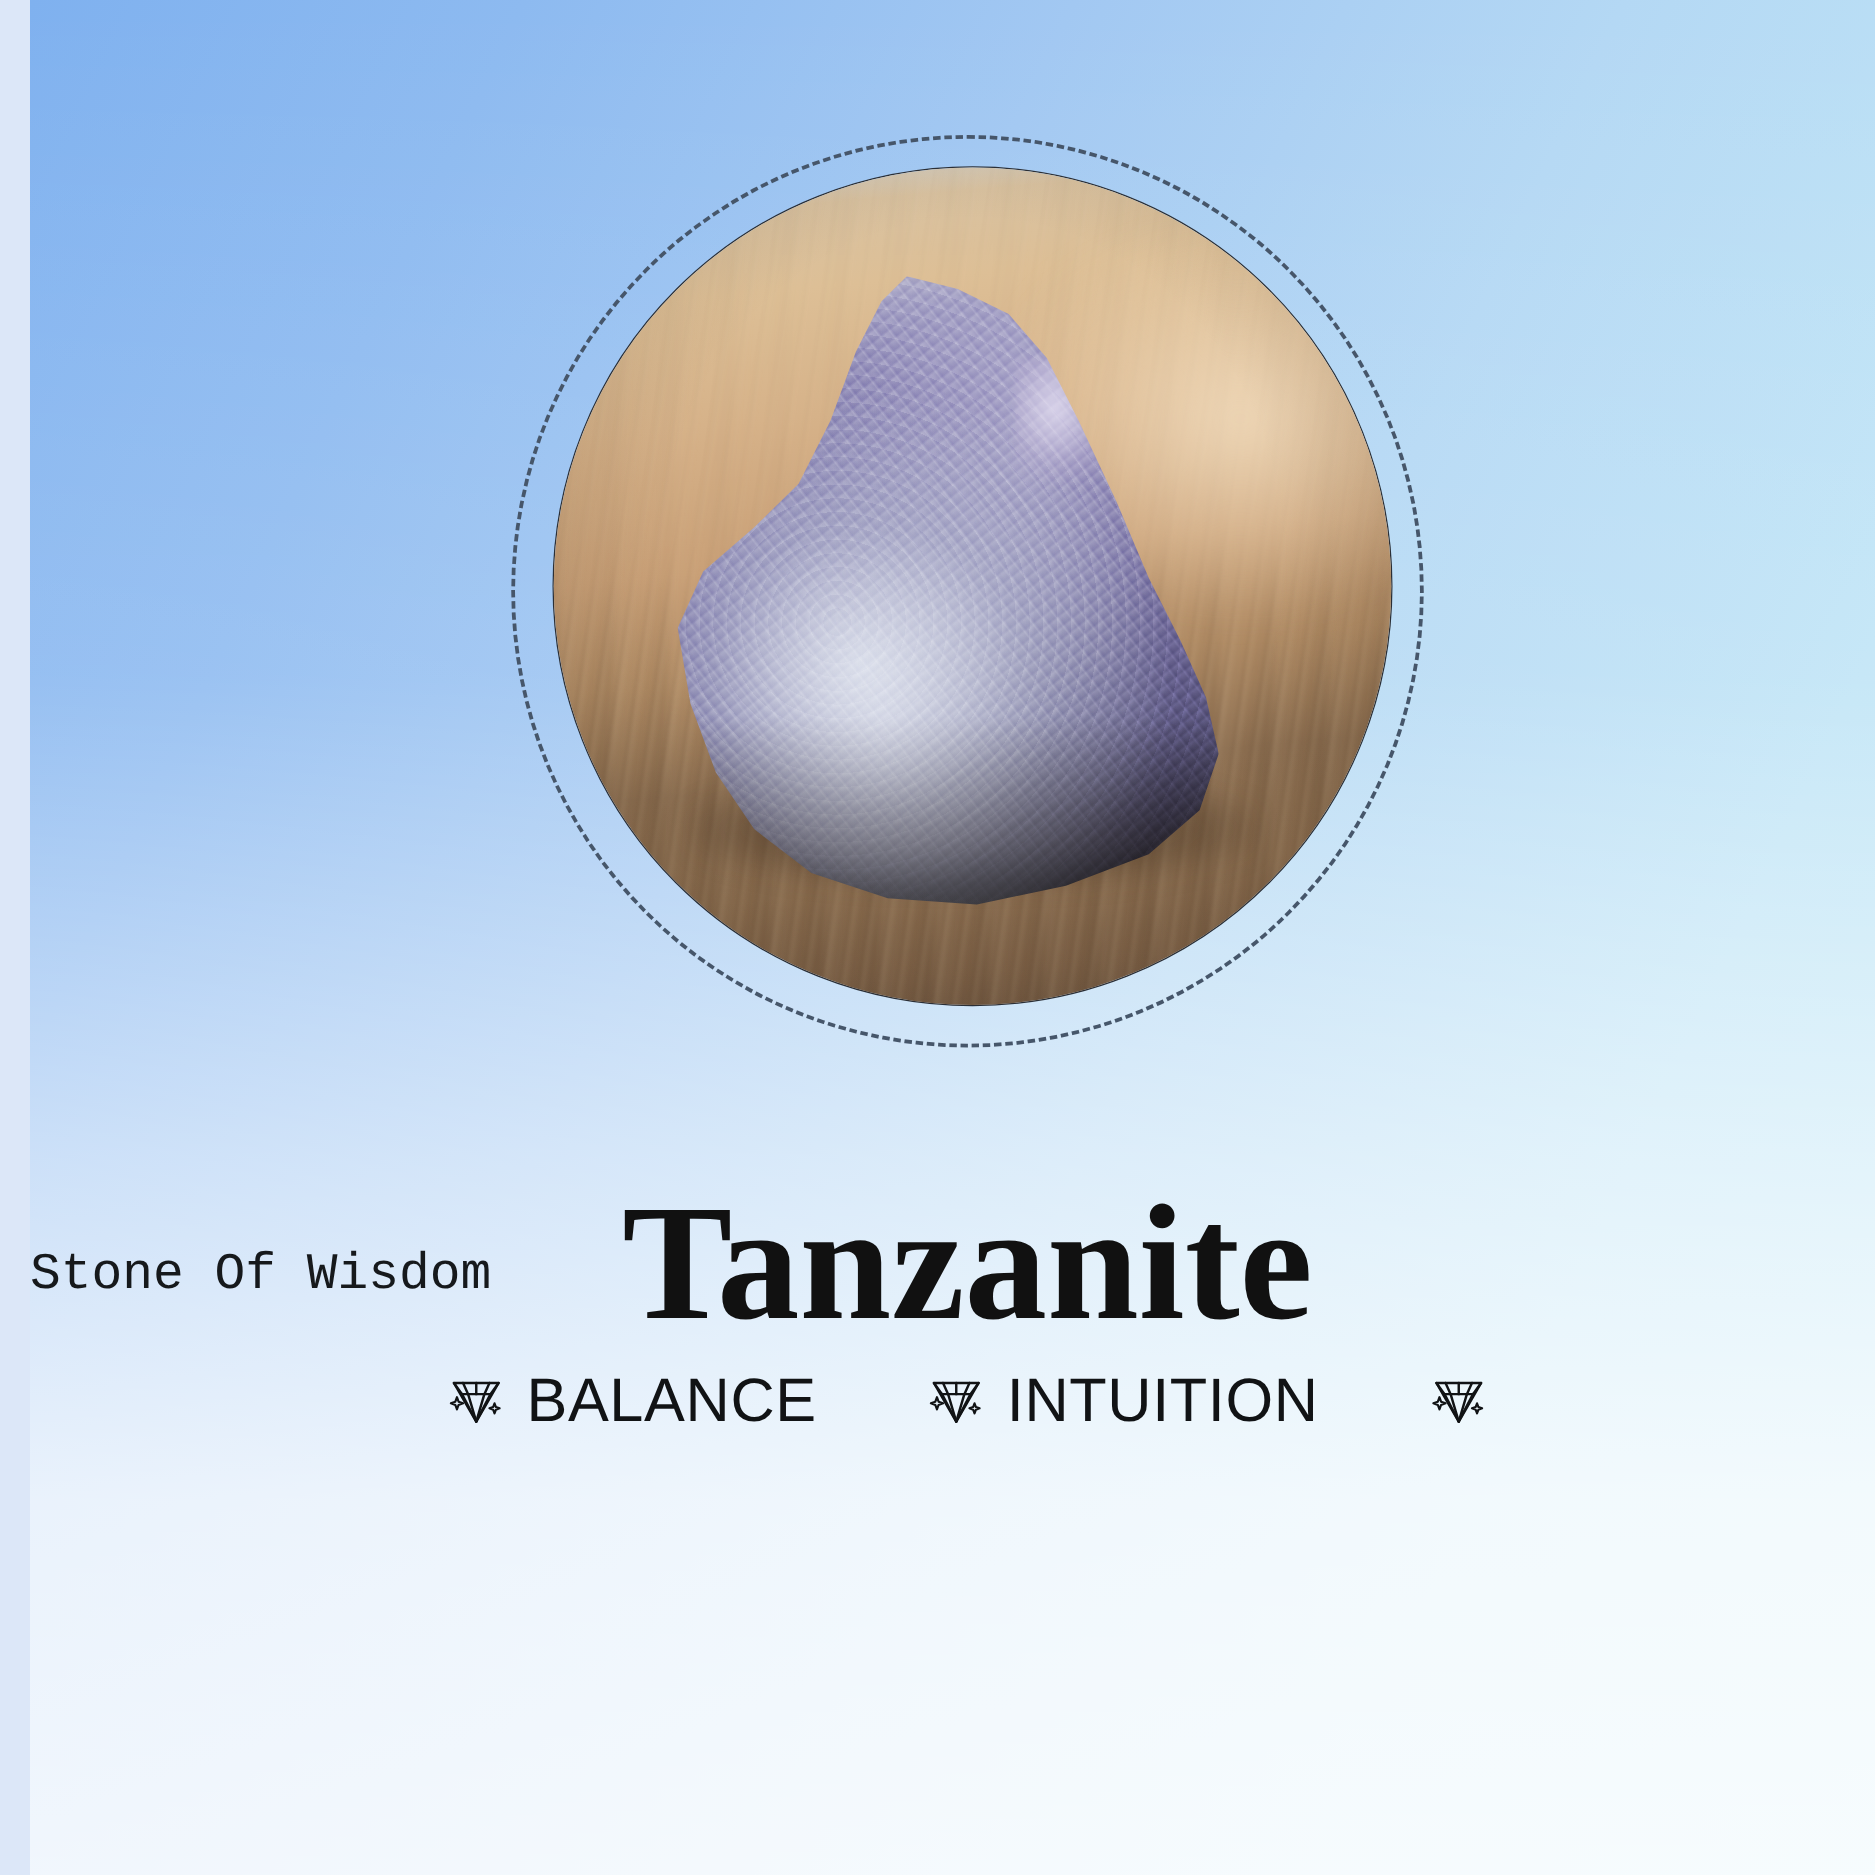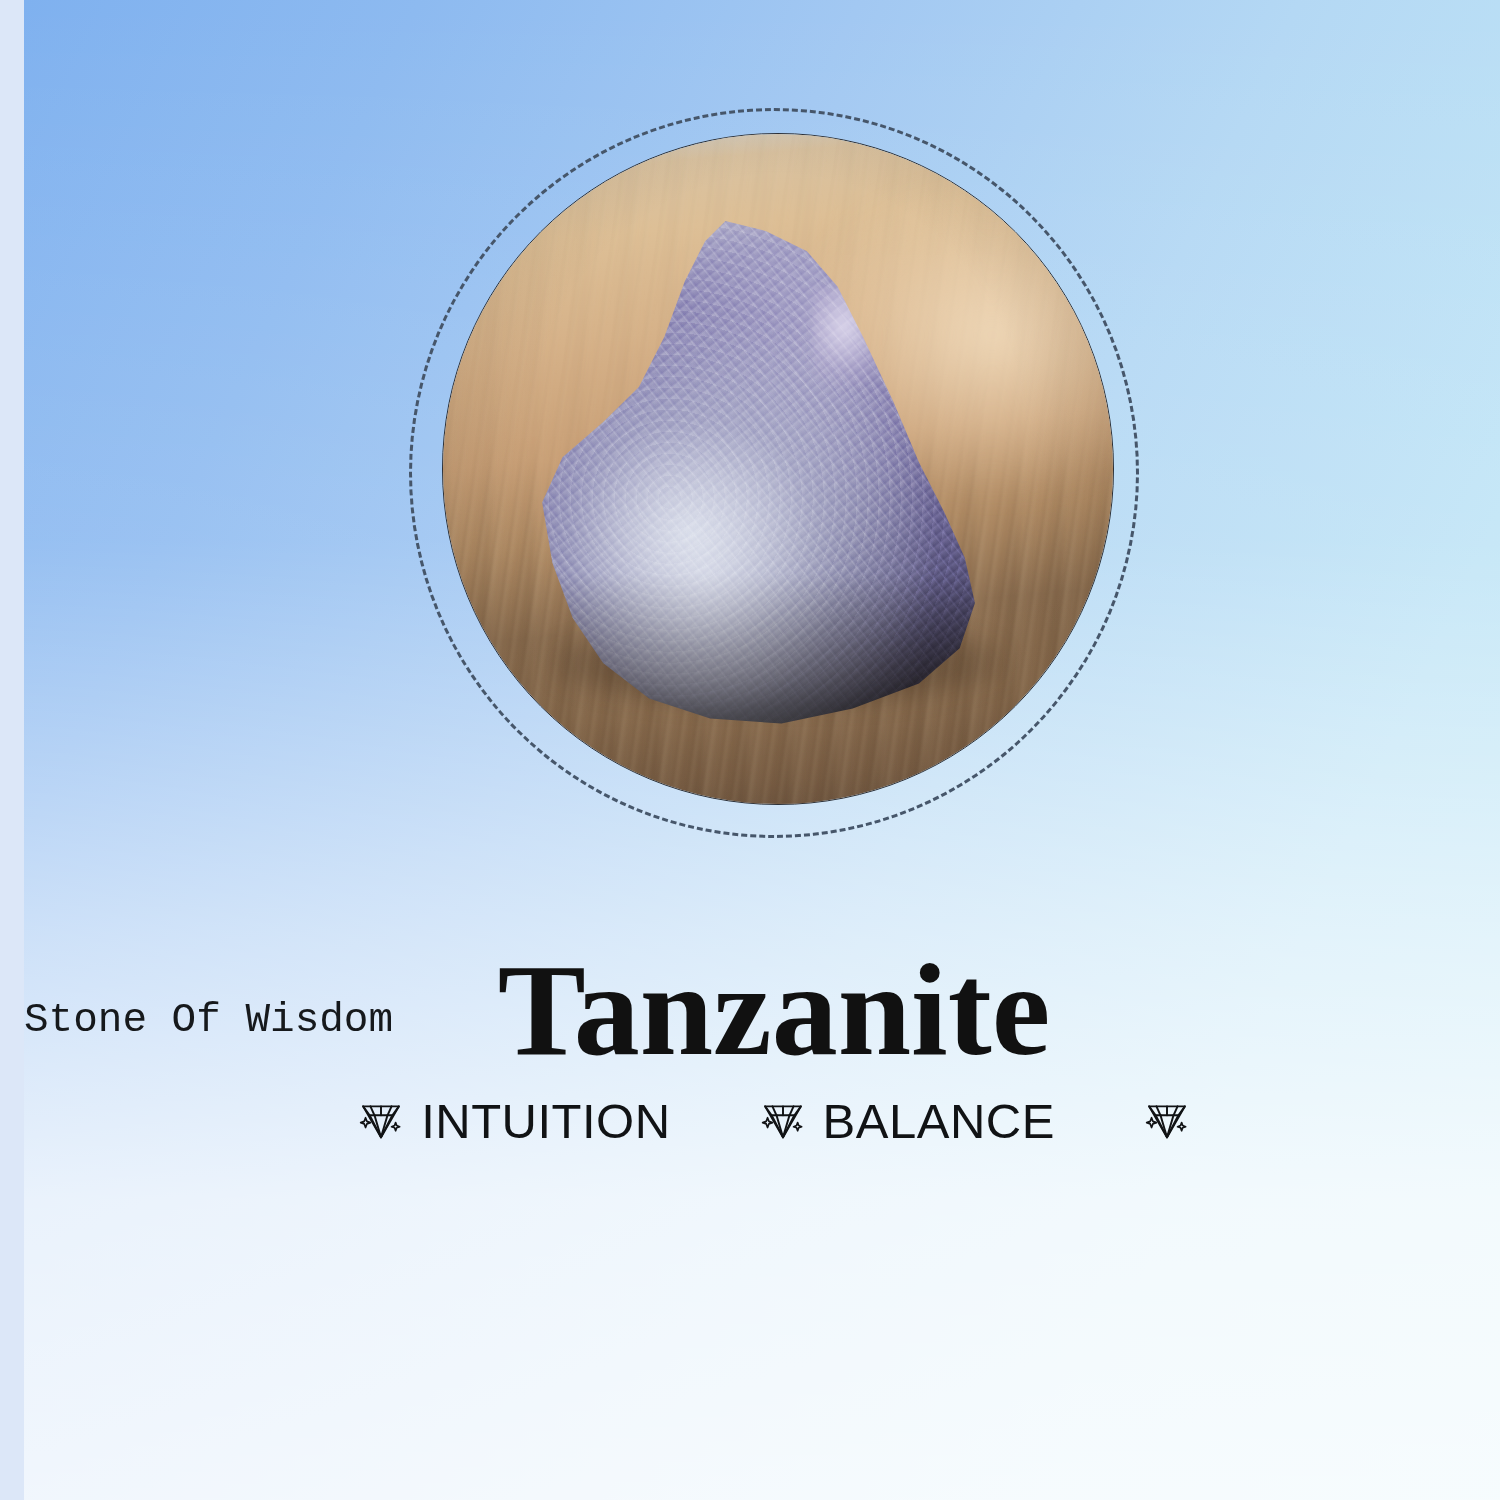--- a/index.html
+++ b/index.html
@@ -305,41 +305,41 @@
           <path d="M32 14 L32 25"></path>
           <path d="M45 14 L40 25"></path>
           <path d="M24 25 L32 52"></path>
           <path d="M40 25 L32 52"></path>
         </g>
         <g fill="none" stroke="#111315" stroke-width="2.1" stroke-linejoin="round" stroke-linecap="round">
           <path d="M13 28 L14.6 32.4 L19 34 L14.6 35.6 L13 40 L11.4 35.6 L7 34 L11.4 32.4 Z"></path>
           <path d="M50 34 L51.3 37.6 L55 39 L51.3 40.4 L50 44 L48.7 40.4 L45 39 L48.7 37.6 Z"></path>
         </g>
       </svg>
-      <span class="keyword-label">INTUITION</span>
+      <span class="keyword-label">BALANCE</span>
     </div>
 
     <div class="keyword">
       <svg class="gem-icon" viewBox="0 0 64 64">
         <g fill="none" stroke="#111315" stroke-width="2.4" stroke-linejoin="round" stroke-linecap="round">
           <path d="M10 14 H54 L32 52 Z"></path>
           <path d="M10 14 L18 25 H46 L54 14"></path>
           <path d="M18 25 L32 52 L46 25"></path>
           <path d="M19 14 L24 25"></path>
           <path d="M32 14 L32 25"></path>
           <path d="M45 14 L40 25"></path>
           <path d="M24 25 L32 52"></path>
           <path d="M40 25 L32 52"></path>
         </g>
         <g fill="none" stroke="#111315" stroke-width="2.1" stroke-linejoin="round" stroke-linecap="round">
           <path d="M13 28 L14.6 32.4 L19 34 L14.6 35.6 L13 40 L11.4 35.6 L7 34 L11.4 32.4 Z"></path>
           <path d="M50 34 L51.3 37.6 L55 39 L51.3 40.4 L50 44 L48.7 40.4 L45 39 L48.7 37.6 Z"></path>
         </g>
       </svg>
-      <span class="keyword-label">BALANCE</span>
+      <span class="keyword-label">INTUITION</span>
     </div>
 
     <div class="keyword">
       <svg class="gem-icon" viewBox="0 0 64 64">
         <g fill="none" stroke="#111315" stroke-width="2.4" stroke-linejoin="round" stroke-linecap="round">
           <path d="M10 14 H54 L32 52 Z"></path>
           <path d="M10 14 L18 25 H46 L54 14"></path>
           <path d="M18 25 L32 52 L46 25"></path>
           <path d="M19 14 L24 25"></path>
           <path d="M32 14 L32 25"></path>

